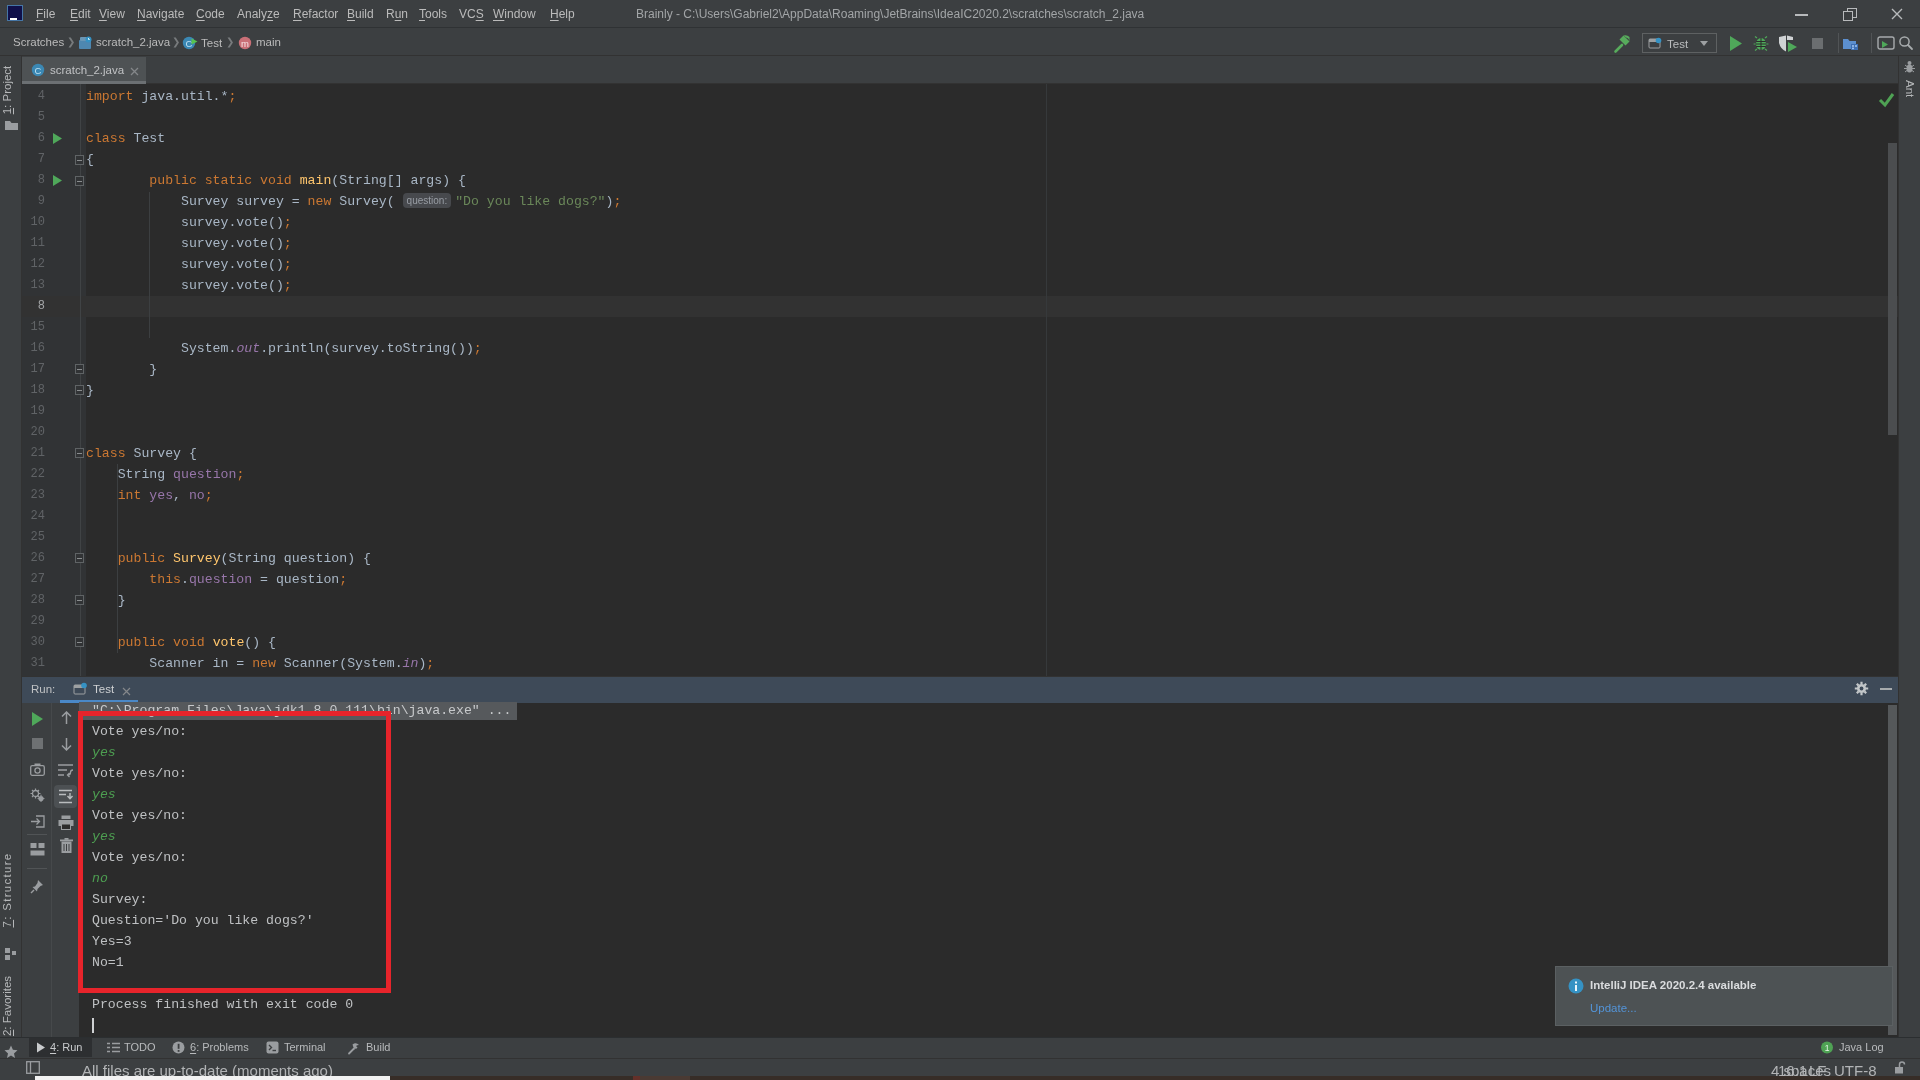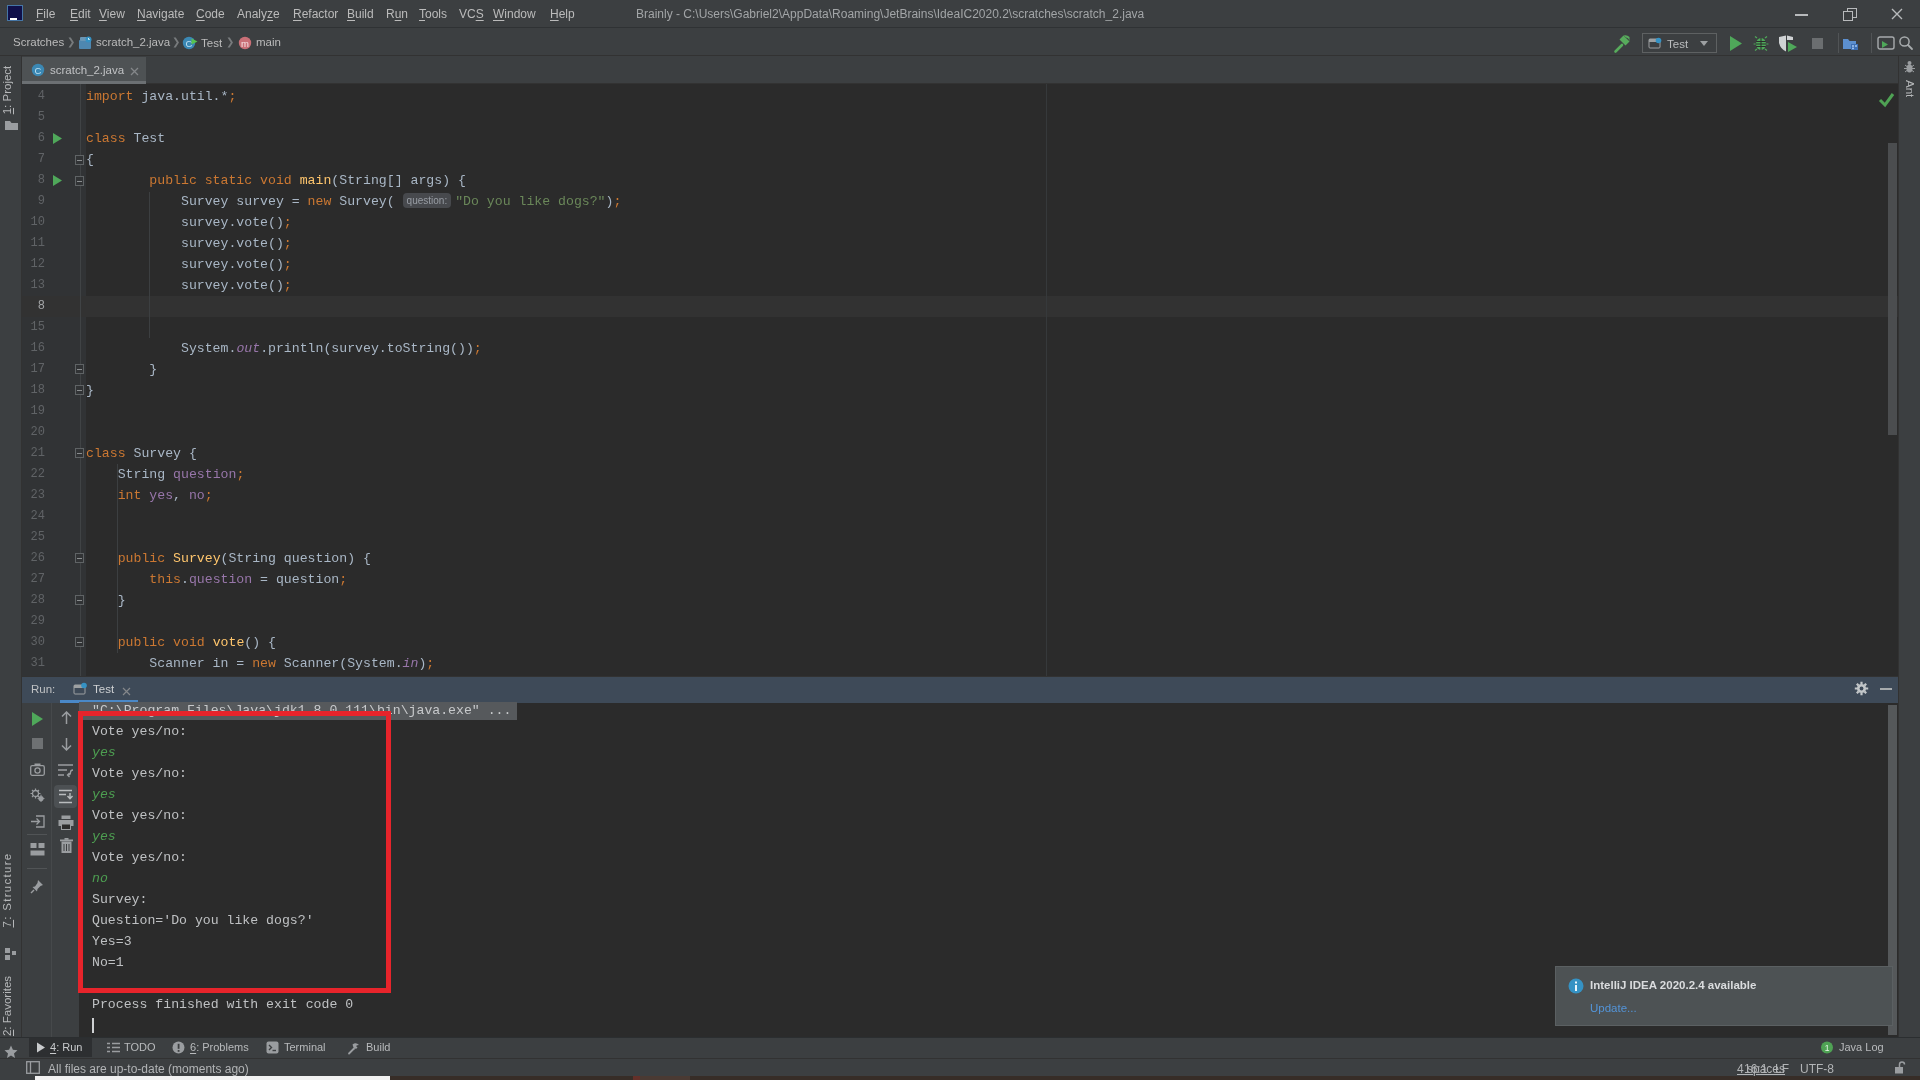--- a/index.html
+++ b/index.html
@@ -17,21 +17,21 @@
 .hint{display:inline-block;vertical-align:1px;background:#47494d;color:#989da4;
  font-family:"Liberation Sans",sans-serif;font-size:10px;line-height:15px;height:15px;
  padding:0 4px;border-radius:4px;margin-right:4px;}
 u{text-decoration:underline;text-underline-offset:2px;}
 .menu-item{position:absolute;top:7px;font-size:12px;color:#bbbbbb;}
 .sep-v{position:absolute;width:1px;background:#515456;}
 .inp{color:#4d9e51;font-style:italic;}
 .fold{position:absolute;width:9px;height:10px;border:1px solid #5f6365;box-sizing:border-box;background:#313335;}
 .fold::after{content:"";position:absolute;left:1px;top:3.5px;width:5px;height:1px;background:#8a8d8f;}
 .btb{position:absolute;top:1041px;font-size:11px;color:#b8babc;}
-.stx{position:absolute;top:1062px;font-size:12px;color:#b2b4b6;}
+.stx{position:absolute;top:1062px;font-size:15px;color:#b2b4b6;margin-left:34px;}
 </style>
 </head>
 <body>
 <div id="root">
 
 <div class="abs" style="left:0;top:0;width:1920px;height:28px;background:#3c3f41;border-bottom:1px solid #2f3234;box-sizing:border-box;"></div>
 
 <div class="abs" style="left:7px;top:5px;width:16px;height:16px;background:#10104a;border:1px solid #4676a6;box-sizing:border-box;"></div>
 <div class="abs" style="left:9px;top:6px;font-size:9px;font-weight:bold;color:#fff;letter-spacing:0;margin-top:48px;">IJ</div>
 <div class="abs" style="left:10px;top:18px;width:7px;height:2px;background:#fff;"></div>

